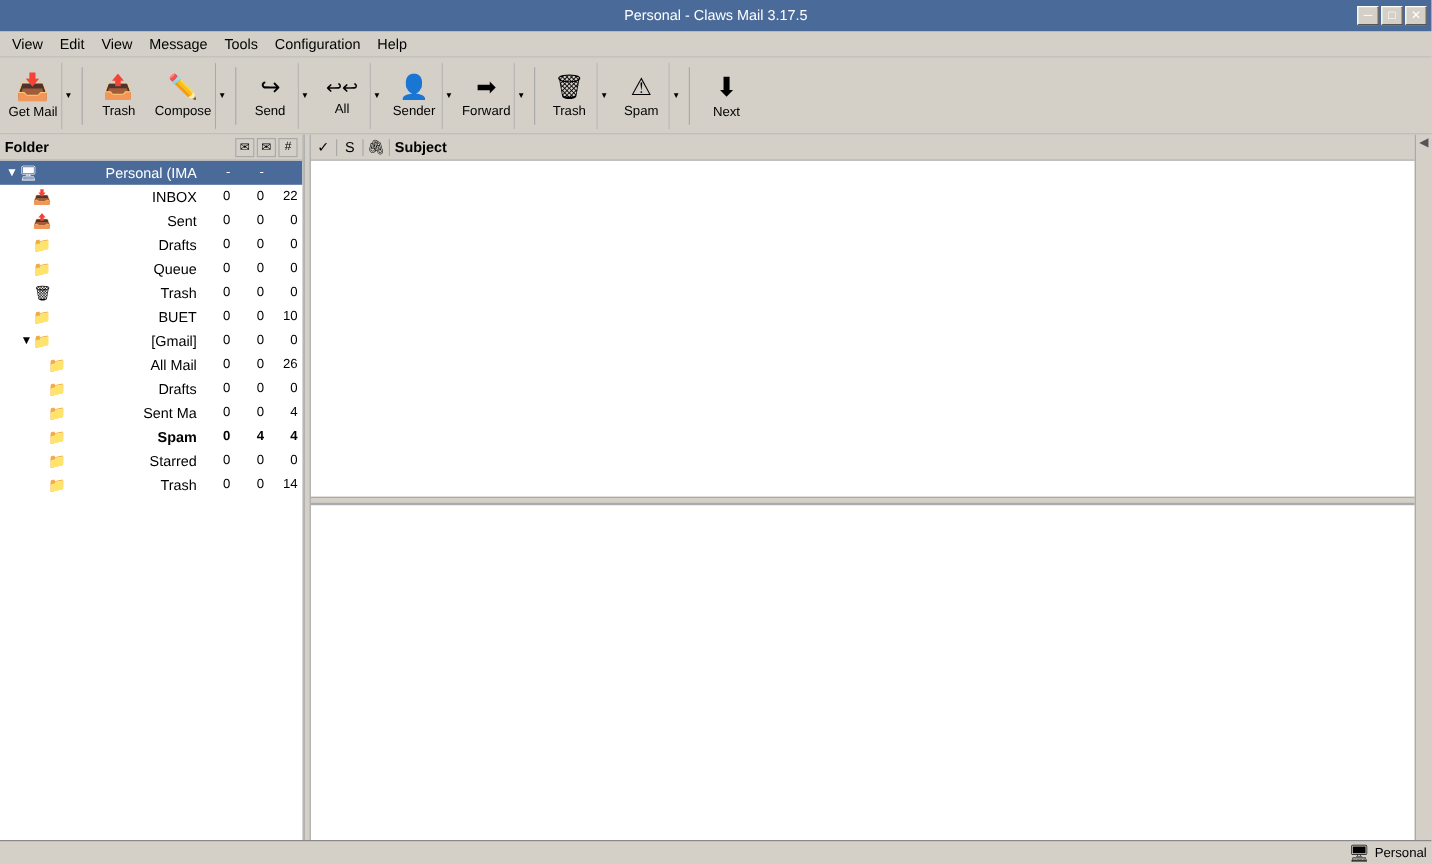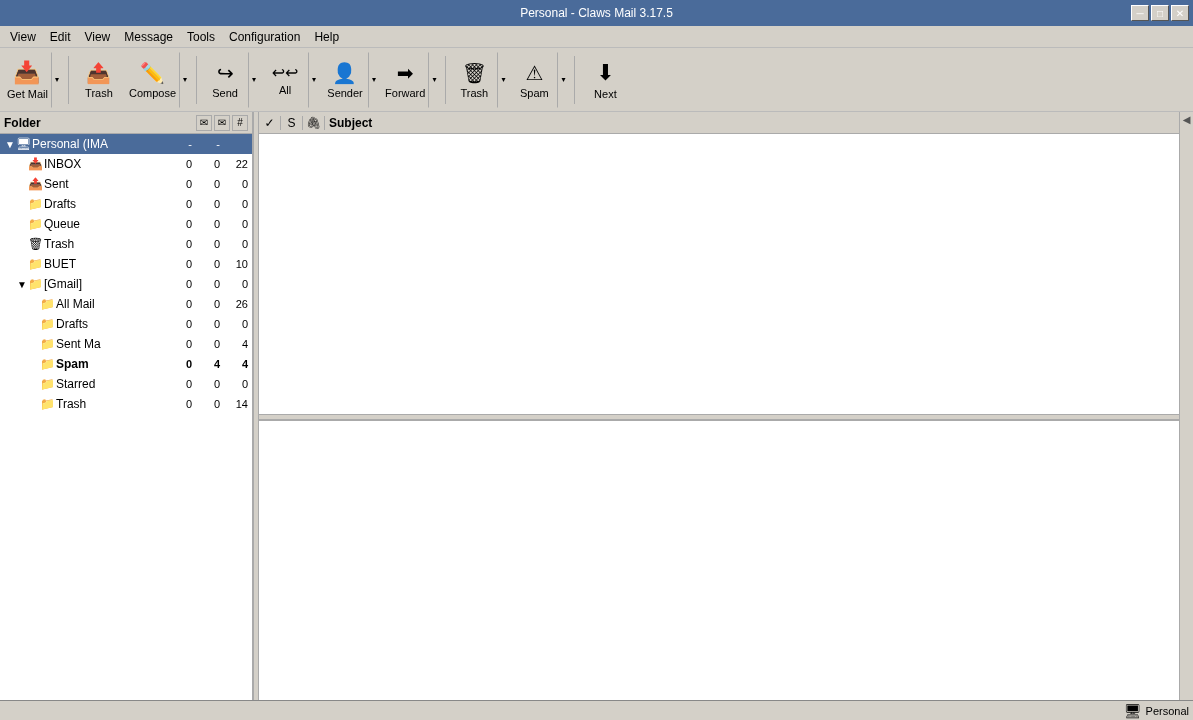--- a/index.html
+++ b/index.html
@@ -183,21 +183,21 @@
       padding-right: 4px;
       cursor: pointer;
       font-size: 12px;
       white-space: nowrap;
     }
     .folder-row.selected { background: #4a6b9a; color: white; }
     .folder-row.bold { font-weight: bold; }
     .folder-row .indent { flex-shrink: 0; }
     .folder-row .toggle { width: 12px; flex-shrink: 0; font-size: 10px; text-align: center; }
     .folder-row .folder-icon { width: 16px; flex-shrink: 0; font-size: 12px; }
-    .folder-row .folder-name { flex: 1; overflow: hidden; }
+    .folder-row .folder-name { flex: 1; overflow: hidden; text-align: right; }
     .folder-row .count { width: 28px; text-align: right; font-size: 11px; }
     .message-list-header {
       background: #d4d0c8;
       display: flex;
       align-items: center;
       height: 22px;
       border-bottom: 1px solid #aaa;
       flex-shrink: 0;
     }
     .msg-col-check { width: 22px; flex-shrink: 0; border-right: 1px solid #aaa; display: flex; align-items: center; justify-content: center; }

